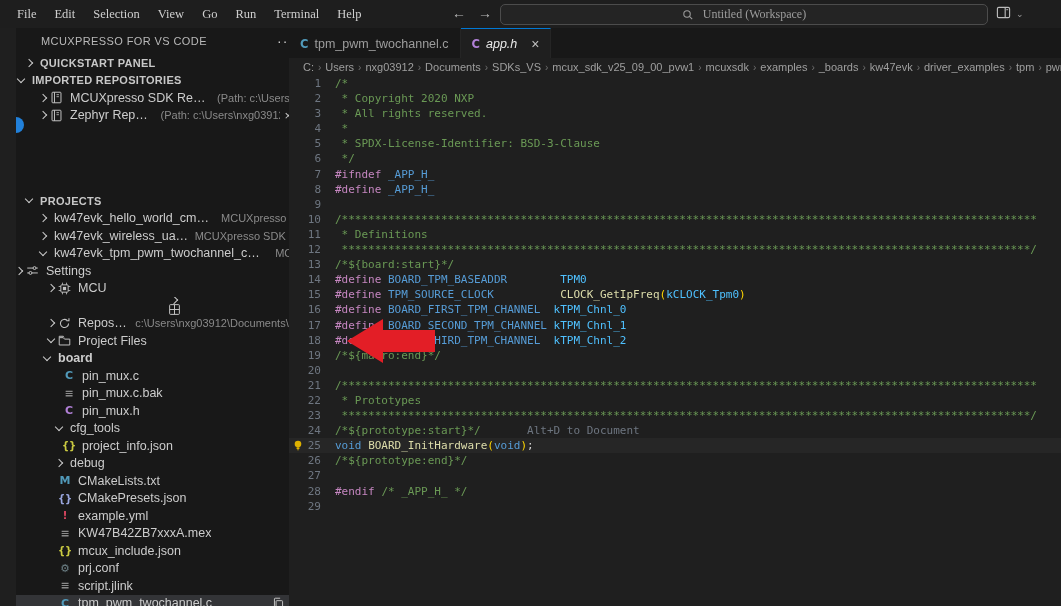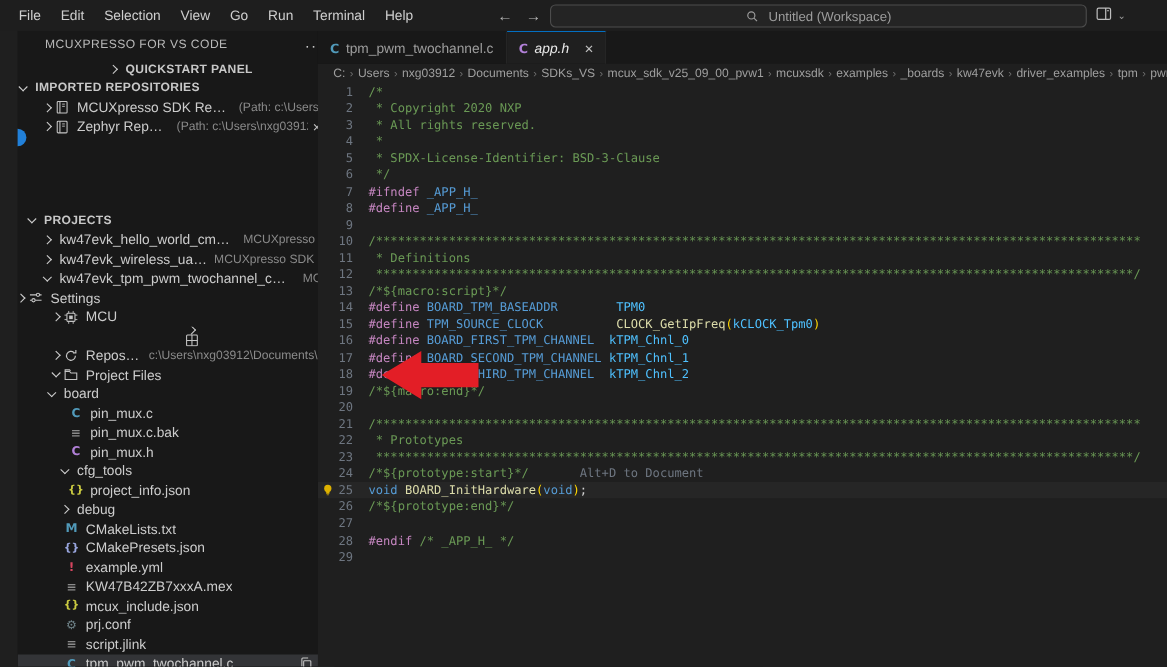--- a/index.html
+++ b/index.html
@@ -1,20 +1,20 @@
 <!DOCTYPE html>
 <html><head>
 <meta charset="utf-8">
 <style>
   html,body{margin:0;padding:0;}
   body{width:1061px;height:606px;overflow:hidden;background:#1f1f1f;
        font-family:"Liberation Sans",sans-serif;color:#ccc;position:relative;}
   
   .titlebar{position:absolute;top:0;left:0;right:0;height:28px;background:#1e1e1e;
-            display:flex;align-items:center;z-index:5;}
+            display:flex;align-items:center;z-index:5;font-family:Liberation Serif, serif;}
   .menu{display:flex;align-items:center;height:100%;padding-left:8px;}
   .menu-item{padding:0 9px;font-size:12.5px;color:#cfcfcf;line-height:28px;cursor:default;}
   .nav-arrows{position:absolute;left:452px;top:0;height:28px;display:flex;align-items:center;gap:12px;
               color:#b9b9b9;font-size:14px;}
   .cmd-center{position:absolute;left:500px;top:4px;width:486px;height:19px;background:#242424;
               border:1px solid #4c4c4c;border-radius:5px;display:flex;align-items:center;
               justify-content:center;gap:6px;color:#9d9d9d;font-size:12px;}
   .layout-btn{position:absolute;left:996px;top:5px;display:flex;align-items:center;gap:2px;color:#bdbdbd;}
   .layout-chevron{font-size:9px;color:#9a9a9a;transform:translateY(1px);}
   
@@ -105,21 +105,21 @@
   </div>
 </div>
 
 <div class="sidebar">
   <div class="sb-title">
     <span>MCUXPRESSO FOR VS CODE</span>
     <span class="spacer"></span>
     <span class="sb-ellipsis">···</span>
   </div>
   <div id="sb-rows">
-      <div class="sb-row section" style="padding-left: 10px; justify-content: center;">
+      <div class="sb-row section" style="padding-left: 10px;">
         <span class="chev"></span>
         <span class="lbl">QUICKSTART PANEL</span>
       </div>
       <div class="sb-row section" style="padding-left: 2px;">
         <span class="chev down"></span>
         <span class="lbl">IMPORTED REPOSITORIES</span>
       </div>
       <div class="sb-row" style="padding-left: 24px;">
         <span class="chev"></span>
         <span class="svgicon">
@@ -222,21 +222,21 @@
       <div class="sb-row" style="padding-left: 32px;">
         <span class="chev down"></span>
         <span class="svgicon">
           <svg width="13" height="13" viewBox="0 0 16 16">
             <path d="M1.5 4.5h5l1.5 1.8h6.5v7.2h-13z" fill="none" stroke="#c5c5c5" stroke-width="1.2"></path>
             <path d="M1.5 4.5v-1.7h5l1 1.2" fill="none" stroke="#c5c5c5" stroke-width="1.2"></path>
           </svg>
         </span>
         <span class="lbl">Project Files</span>
       </div>
-      <div class="sb-row" style="padding-left: 28px;">
+      <div class="sb-row" style="padding-left: 28px; font-weight: bold;">
         <span class="chev down"></span>
         <span class="lbl">board</span>
       </div>
       <div class="sb-row" style="padding-left: 46px;">
         <span class="ficon" style="color: rgb(81, 154, 186);">C</span>
         <span class="lbl">pin_mux.c</span>
       </div>
       <div class="sb-row" style="padding-left: 46px;">
         <span class="ficon" style="color: rgb(138, 138, 138);">≡</span>
         <span class="lbl">pin_mux.c.bak</span>
@@ -344,21 +344,21 @@
       <div class="cl"><span class="gut">3</span><span><span class="s-c"> * All rights reserved.</span></span></div>
       <div class="cl"><span class="gut">4</span><span><span class="s-c"> *</span></span></div>
       <div class="cl"><span class="gut">5</span><span><span class="s-c"> * SPDX-License-Identifier: BSD-3-Clause</span></span></div>
       <div class="cl"><span class="gut">6</span><span><span class="s-c"> */</span></span></div>
       <div class="cl"><span class="gut">7</span><span><span class="s-d">#ifndef</span><span class="s-n"> _APP_H_</span></span></div>
       <div class="cl"><span class="gut">8</span><span><span class="s-d">#define</span><span class="s-n"> _APP_H_</span></span></div>
       <div class="cl"><span class="gut">9</span><span></span></div>
       <div class="cl"><span class="gut">10</span><span><span class="s-c">/*********************************************************************************************************</span></span></div>
       <div class="cl"><span class="gut">11</span><span><span class="s-c"> * Definitions</span></span></div>
       <div class="cl"><span class="gut">12</span><span><span class="s-c"> ********************************************************************************************************/</span></span></div>
-      <div class="cl"><span class="gut">13</span><span><span class="s-c">/*${macro:script}*/</span></span></div>
+      <div class="cl"><span class="gut">13</span><span><span class="s-c">/*${board:start}*/</span></span></div>
       <div class="cl"><span class="gut">14</span><span><span class="s-d">#define</span><span class="s-n"> BOARD_TPM_BASEADDR</span><span class="s-t">        </span><span class="s-v">TPM0</span></span></div>
       <div class="cl"><span class="gut">15</span><span><span class="s-d">#define</span><span class="s-n"> TPM_SOURCE_CLOCK</span><span class="s-t">          </span><span class="s-f">CLOCK_GetIpFreq</span><span class="s-p">(</span><span class="s-v">kCLOCK_Tpm0</span><span class="s-p">)</span></span></div>
       <div class="cl"><span class="gut">16</span><span><span class="s-d">#define</span><span class="s-n"> BOARD_FIRST_TPM_CHANNEL</span><span class="s-t">  </span><span class="s-v">kTPM_Chnl_0</span></span></div>
       <div class="cl"><span class="gut">17</span><span><span class="s-d">#define</span><span class="s-n"> BOARD_SECOND_TPM_CHANNEL</span><span class="s-t"> </span><span class="s-v">kTPM_Chnl_1</span></span></div>
       <div class="cl"><span class="gut">18</span><span><span class="s-d">#define</span><span class="s-n"> BOARD_THIRD_TPM_CHANNEL</span><span class="s-t">  </span><span class="s-v">kTPM_Chnl_2</span></span></div>
       <div class="cl"><span class="gut">19</span><span><span class="s-c">/*${macro:end}*/</span></span></div>
       <div class="cl"><span class="gut">20</span><span></span></div>
       <div class="cl"><span class="gut">21</span><span><span class="s-c">/*********************************************************************************************************</span></span></div>
       <div class="cl"><span class="gut">22</span><span><span class="s-c"> * Prototypes</span></span></div>
       <div class="cl"><span class="gut">23</span><span><span class="s-c"> ********************************************************************************************************/</span></span></div>

